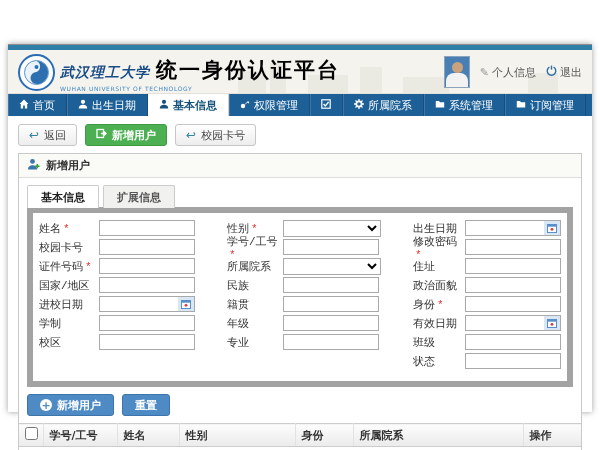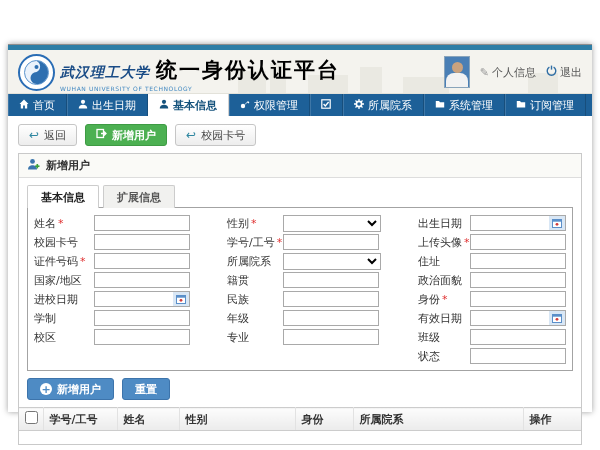--- a/index.html
+++ b/index.html
@@ -49,21 +49,21 @@
   .panel { border:1px solid #c9c9c9; background:#fff; }
   .panel-hd { height:24px; display:flex; align-items:center; gap:6px; padding:0 8px;
     background:#fafaf7; border-bottom:1px solid #ddd; font-size:11px; font-weight:bold; color:#333; }
 
   .tabs-wrap { padding:6px 8px 0; }
   .tabs { display:flex; position:relative; z-index:2; }
   .tab { padding:4px 13px 3px; font-size:11px; font-weight:bold; color:#555;
     background:#f1f1ef; border:1px solid #ccc; border-bottom:none; margin-right:4px;
     border-radius:2px 2px 0 0; position:relative; top:1px; cursor:pointer; }
   .tab.active { background:#fff; color:#222; }
-  .tab-pane { border:1px solid #a3a3a3; background:#fff; padding:7px 6px 6px; position:relative; z-index:1; }
+  .tab-pane { border:6px solid #a3a3a3; background:#fff; padding:7px 6px 12px; position:relative; z-index:1;font-family:Liberation Mono, monospace; }
 
   .form-cols { display:flex; justify-content:space-between; }
   .fcol { display:flex; flex-direction:column; gap:3px; }
   .frow { display:flex; align-items:center; height:16px; }
   .flabel { font-size:11px; color:#333; flex:0 0 auto; }
   .c1 .flabel{width:60px;} .c2 .flabel{width:56px;} .c3 .flabel{width:52px;}
   .req { color:#e03131; margin-left:2px; font-size:11px; }
   .fld { position:relative; display:inline-flex; }
   input.txt { width:96px; height:16px; border:1px solid #a9a9a9; font-size:11px; padding:0 3px;
     font-family:inherit; background:#fff; }
@@ -298,27 +298,27 @@
                     <input class="txt" type="text" style="">
                   </span>
               </div>
               <div class="frow">
                 <span class="flabel">所属院系</span>
                 <span class="fld">
                     <select class="sel"><option></option></select>
                   </span>
               </div>
               <div class="frow">
+                <span class="flabel">民族</span>
+                <span class="fld">
+                    <input class="txt" type="text" style="">
+                  </span>
+              </div>
+              <div class="frow">
                 <span class="flabel">籍贯</span>
-                <span class="fld">
-                    <input class="txt" type="text" style="">
-                  </span>
-              </div>
-              <div class="frow">
-                <span class="flabel">民族</span>
                 <span class="fld">
                     <input class="txt" type="text" style="">
                   </span>
               </div>
               <div class="frow">
                 <span class="flabel">年级</span>
                 <span class="fld">
                     <input class="txt" type="text" style="">
                   </span>
               </div>
@@ -338,21 +338,21 @@
                   <button class="date-btn">
                       <svg width="10" height="10" viewBox="0 0 10 10">
                         <rect x="0.5" y="1.5" width="9" height="8" fill="#fff" stroke="#5b8fc9"></rect>
                         <rect x="0.5" y="1.5" width="9" height="2.2" fill="#5b8fc9"></rect>
                         <circle cx="5" cy="6.3" r="1.4" fill="#d23b3b"></circle>
                       </svg>
                     </button>
                 </span>
               </div>
               <div class="frow">
-                <span class="flabel"><span>上传头像</span><span class="req">*</span></span>
+                <span class="flabel"><span>修改密码</span><span class="req">*</span></span>
                 <span class="fld">
                     <input class="txt" type="text" style="">
                   </span>
               </div>
               <div class="frow">
                 <span class="flabel">住址</span>
                 <span class="fld">
                     <input class="txt" type="text" style="">
                   </span>
               </div>

